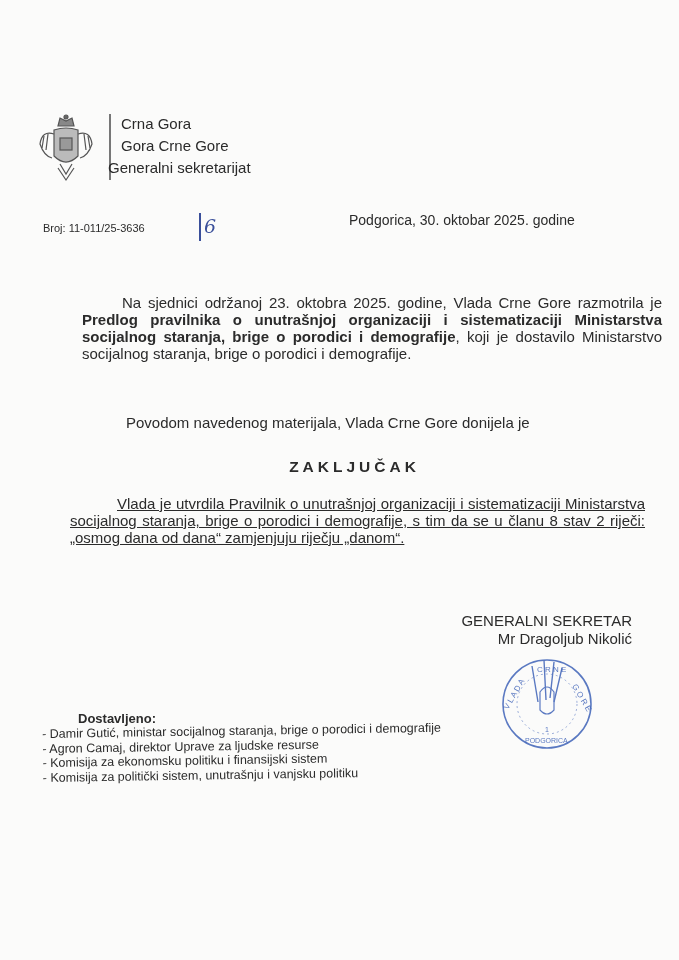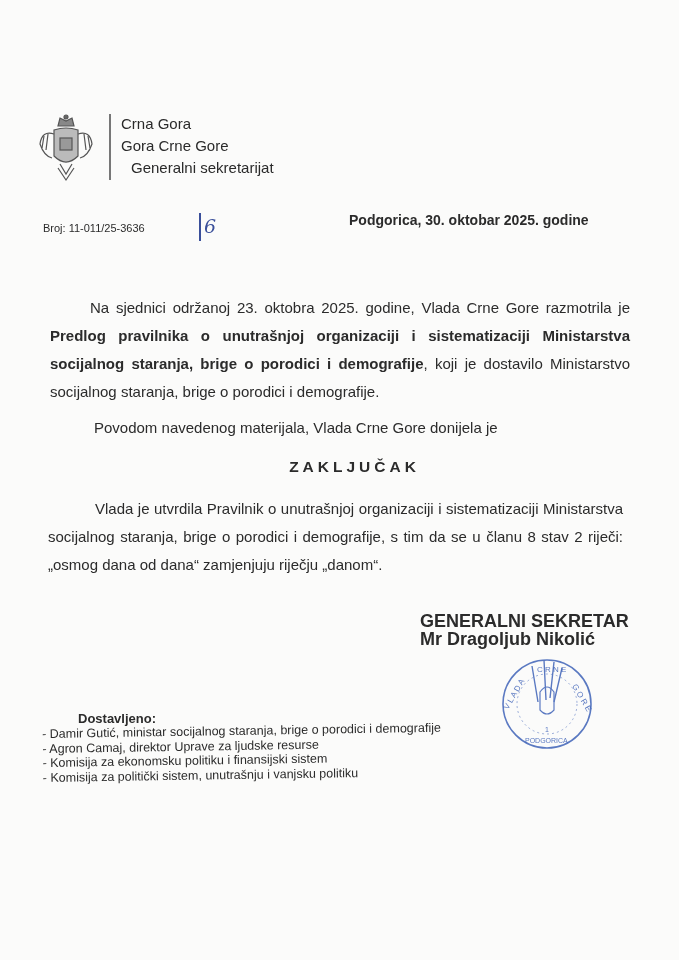--- a/index.html
+++ b/index.html
@@ -1,24 +1,24 @@
 <!DOCTYPE html>
 <html><head>
 <meta charset="utf-8">
 <style>
   html,body{margin:0;padding:0;}
   body{width:679px;height:960px;background:#fbfbfa;position:relative;overflow:hidden;
        font-family:"Liberation Sans",sans-serif;color:#2b2b2b;}
   .abs{position:absolute;}
   .hdr-line{font-size:15px;line-height:21px;color:#2a2a2a;}
   .vbar{position:absolute;left:109px;top:114px;width:1.5px;height:66px;background:#777;}
-  .para{font-size:15px;line-height:28px;text-align:justify;}
+  .para{font-size:15px;line-height:17px;text-align:justify;margin-left:32px;}
   .para b{font-weight:bold;}
   .title{font-size:15.5px;font-weight:bold;letter-spacing:4px;padding-left:15px;}
-  .sig{font-size:18px;font-weight:bold;text-align:left;line-height:18px;}
+  .sig{font-size:15px;font-weight:normal;text-align:right;line-height:18px;}
   .dist{font-size:12.5px;line-height:14.5px;}
 </style>
 </head>
 <body>
 
 <div class="abs" style="left:36px;top:112px;width:60px;height:72px;">
   <svg width="60" height="72" viewBox="0 0 60 72">
     <g fill="none" stroke="#555" stroke-width="1.2">
       <path d="M22 14 L24 6 L30 9 L36 6 L38 14 Z" fill="#888"></path>
       <circle cx="30" cy="5" r="2" fill="#666"></circle>
@@ -27,35 +27,35 @@
       <path d="M42 22 Q54 18 56 32 Q52 44 44 46"></path>
       <path d="M8 24 L6 36 M12 22 L10 38 M48 22 L50 38 M52 24 L54 36"></path>
       <rect x="24" y="26" width="12" height="12" fill="#999"></rect>
       <path d="M24 52 L30 62 L36 52 M22 56 L30 68 L38 56"></path>
     </g>
   </svg>
 </div>
 <div class="vbar"></div>
 <div class="abs hdr-line" style="left:121px;top:113px;">Crna Gora</div>
 <div class="abs hdr-line" style="left:121px;top:135px;">Gora Crne Gore</div>
-<div class="abs hdr-line" style="left:131px;top:157px;">Generalni sekretarijat</div>
+<div class="abs hdr-line" style="left:108px;top:157px;">Generalni sekretarijat</div>
 
 <div class="abs" style="left:43px;top:222px;font-size:11px;">Broj: 11-011/25-3636</div>
 <div class="abs" style="left:199px;top:213px;width:1.5px;height:28px;background:#3a4f9a;"></div>
 <div class="abs" style="left:204px;top:215px;font-family:'DejaVu Serif',serif;font-style:italic;font-size:19px;color:#3a4f9a;">6</div>
-<div class="abs" style="left:349px;top:212px;font-size:14px;font-weight:bold;">Podgorica, 30. oktobar 2025. godine</div>
+<div class="abs" style="left:349px;top:212px;font-size:14px;">Podgorica, 30. oktobar 2025. godine</div>
 
 <div class="abs para" style="left:50px;top:294px;width:580px;text-indent:40px;">
   <span>Na sjednici održanoj 23. oktobra 2025. godine, Vlada Crne Gore razmotrila je </span><b>Predlog pravilnika o unutrašnjoj organizaciji i sistematizaciji Ministarstva socijalnog staranja, brige o porodici i demografije</b><span>, koji je dostavilo  Ministarstvo socijalnog staranja, brige o porodici i demografije.</span>
 </div>
 <div class="abs para" style="left:94px;top:414px;width:540px;">Povodom navedenog materijala, Vlada Crne Gore donijela je</div>
 
 <div class="abs title" style="left:0;top:458px;width:679px;text-align:center;">ZAKLJUČAK</div>
 
-<div class="abs para" style="left:48px;top:495px;width:575px;text-indent:47px;">Vlada je utvrdila Pravilnik o unutrašnjoj organizaciji i sistematizaciji Ministarstva socijalnog staranja, brige o porodici i demografije, s tim da se u članu 8 stav 2 riječi: „osmog dana od dana“ zamjenjuju riječju „danom“.</div>
+<div class="abs para" style="left:38px;top:495px;width:575px;text-indent:47px;text-decoration:underline;">Vlada je utvrdila Pravilnik o unutrašnjoj organizaciji i sistematizaciji Ministarstva socijalnog staranja, brige o porodici i demografije, s tim da se u članu 8 stav 2 riječi: „osmog dana od dana“ zamjenjuju riječju „danom“.</div>
 
 <div class="abs sig" style="left:420px;top:612px;width:212px;">GENERALNI SEKRETAR</div>
 <div class="abs sig" style="left:420px;top:630px;width:212px;">Mr Dragoljub Nikolić</div>
 
 <div class="abs" style="left:492px;top:652px;width:110px;height:100px;">
   <svg width="110" height="100" viewBox="0 0 110 100">
     <g stroke="#3f63b8" fill="none" opacity="0.85">
       <circle cx="55" cy="52" r="44" stroke-width="1.6"></circle>
       <circle cx="55" cy="52" r="30" stroke-width="0.6" stroke-dasharray="2 3"></circle>
       <path d="M48 40 Q55 30 62 40 L62 58 Q55 66 48 58 Z" stroke-width="1.2"></path>

